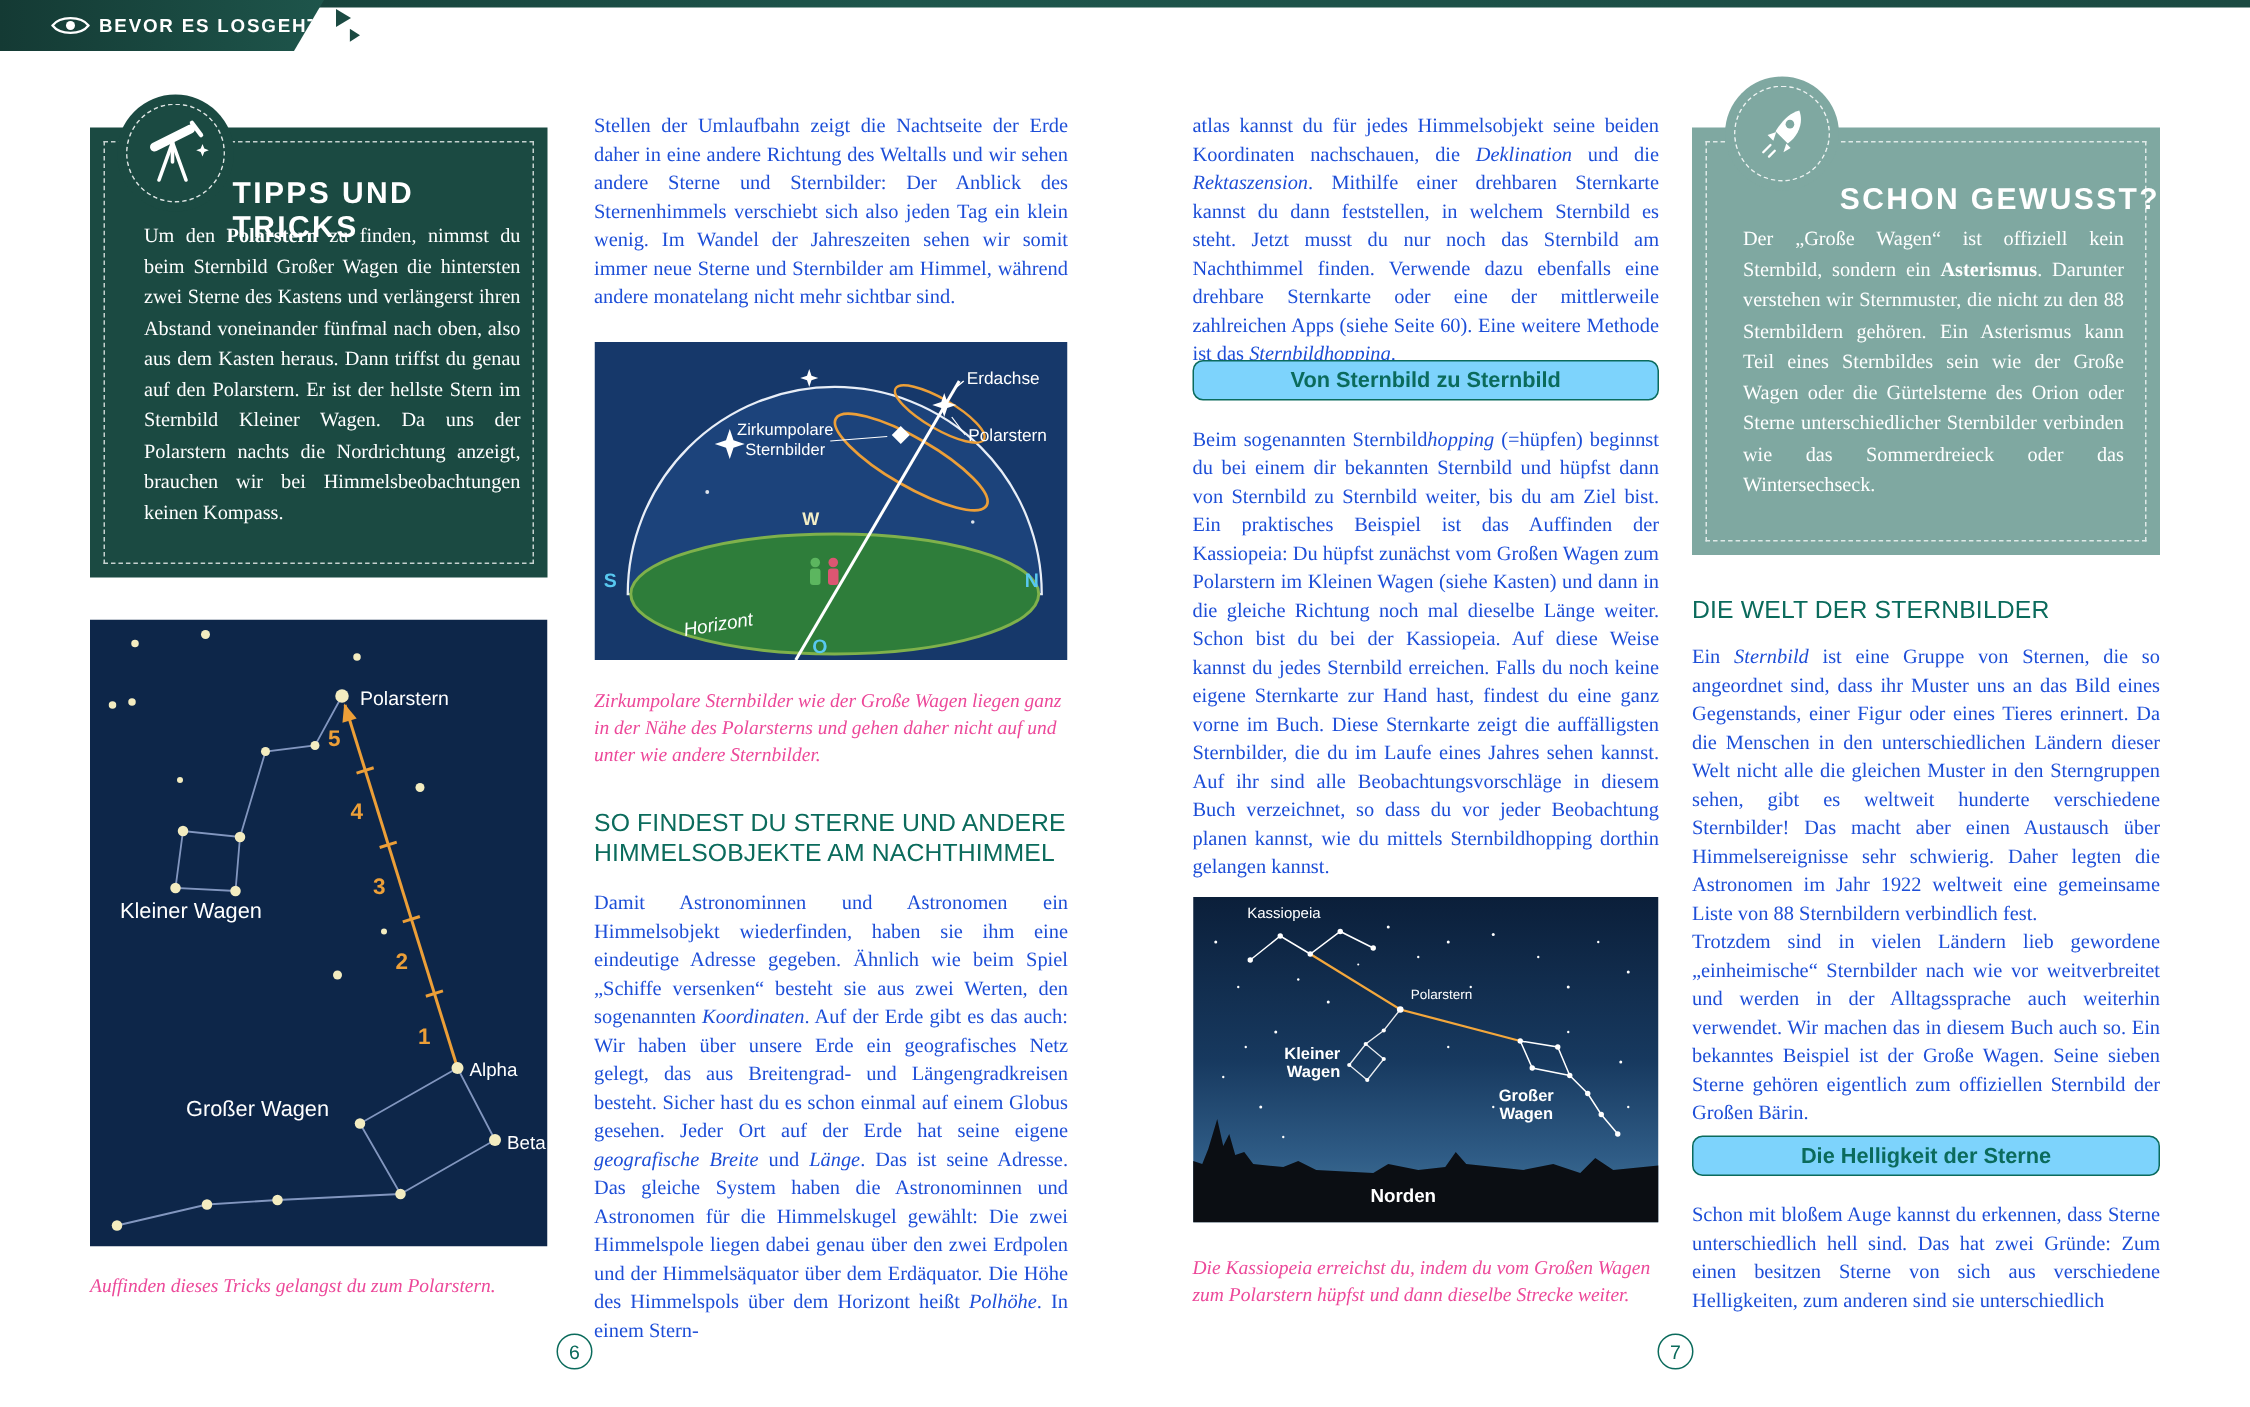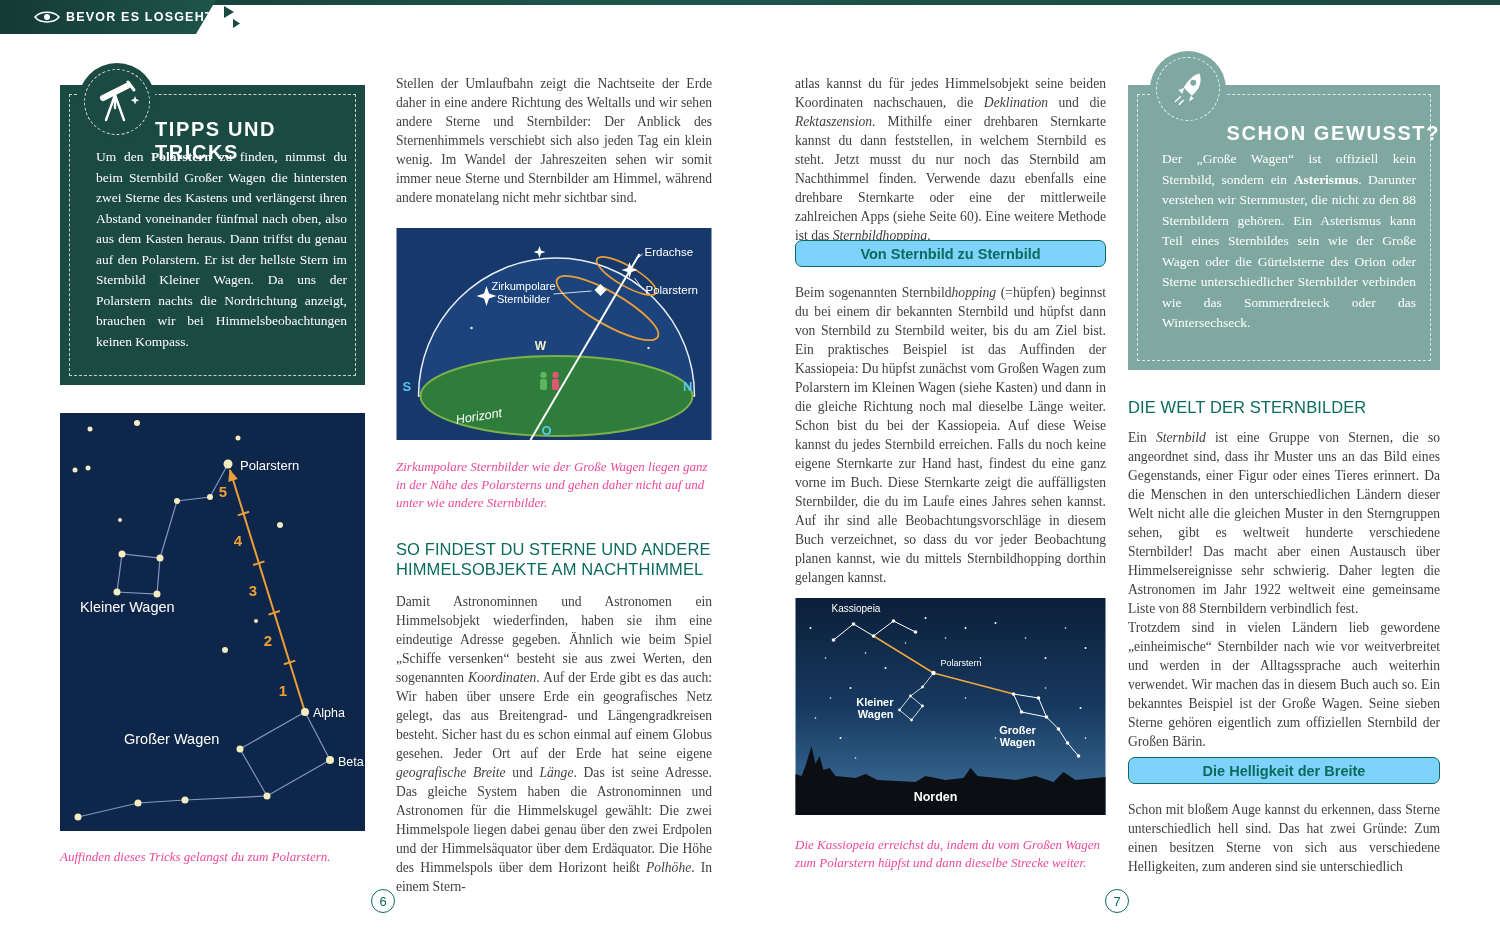--- a/index.html
+++ b/index.html
@@ -11,21 +11,21 @@
   .topline{position:absolute;left:0;top:0;width:1500px;height:5px;background:linear-gradient(90deg,#143a34,#1e564c 40%,#1b4a42)}
   .banner{position:absolute;left:0;top:0;width:216px;height:34px;background:linear-gradient(90deg,#143a34,#1e554b);
           clip-path:polygon(0 0,100% 0,calc(100% - 20px) 100%,0 100%);display:flex;align-items:center}
   .banner-title{font-family:"Liberation Sans",sans-serif;font-weight:700;font-size:12.5px;letter-spacing:1.2px;color:#fff;margin-left:66px;white-space:nowrap}
   .eye{position:absolute;left:34px;top:9px;width:26px;height:16px}
   .tri{position:absolute;background:#1b4a42;clip-path:polygon(0 0,100% 50%,0 100%)}
   .tri1{left:224px;top:6px;width:10px;height:12px}
   .tri2{left:233px;top:19px;width:7px;height:9px}
 
   
-  .body-text{font-size:13.6px;line-height:19px;text-align:justify;color:#404040;hyphens:auto;-webkit-hyphens:auto}
+  .body-text{font-size:13.6px;line-height:19px;text-align:justify;color:#1d4ed8;hyphens:auto;-webkit-hyphens:auto}
   .caption{font-style:italic;font-size:13px;line-height:18px;color:#ec4899}
   .heading{font-family:"Liberation Sans",sans-serif;font-weight:400;font-size:16.5px;line-height:19.5px;color:#0b6b5c;letter-spacing:.1px}
   .pill{border:1.5px solid #0b6b5c;border-radius:7px;display:flex;align-items:center;justify-content:center;
         font-family:"Liberation Sans",sans-serif;font-weight:700;font-size:14.5px;color:#0b6b5c;height:27px;background:#7dd3fc}
   i{}
 
   
   .featbox{position:absolute;color:#fff}
   .featbox .dash{position:absolute;inset:9px;border:1.6px dashed rgba(255,255,255,.75);pointer-events:none}
   .featbox .fb-title{position:absolute;font-family:"Liberation Sans",sans-serif;font-weight:700;font-size:20px;letter-spacing:1.6px;color:#fff}
@@ -274,17 +274,17 @@
     <path d="M29 33 L27 39 L32 36 Z" fill="#fff"></path>
     <g stroke="#fff" stroke-width="1.6" stroke-linecap="round">
       <line x1="18" y1="34" x2="13" y2="39"></line>
         <line x1="21" y1="38" x2="17" y2="42"></line>
     </g>
   </svg>
 </div>
 
 <div class="abs heading" style="left:1128px;top:398px;width:312px">DIE WELT DER STERNBILDER</div>
 <div class="abs body-text" style="left:1128px;top:428px;width:312px">Ein <i>Sternbild</i> ist eine Gruppe von Sternen, die so angeordnet sind, dass ihr Muster uns an das Bild eines Gegenstands, einer Figur oder eines Tieres erinnert. Da die Menschen in den unterschiedlichen Ländern dieser Welt nicht alle die gleichen Muster in den Sterngruppen sehen, gibt es weltweit hunderte verschiedene Sternbilder! Das macht aber einen Austausch über Himmelsereignisse sehr schwierig. Daher legten die Astronomen im Jahr 1922 weltweit eine gemeinsame Liste von 88 Sternbildern verbindlich fest.<br>Trotzdem sind in vielen Ländern lieb gewordene „einheimische“ Sternbilder nach wie vor weitverbreitet und werden in der Alltagssprache auch weiterhin verwendet. Wir machen das in diesem Buch auch so. Ein bekanntes Beispiel ist der Große Wagen. Seine sieben Sterne gehören eigentlich zum offiziellen Sternbild der Großen Bärin.</div>
-<div class="abs pill" style="left:1128px;top:757px;width:312px">Die Helligkeit der Breite</div>
+<div class="abs pill" style="left:1128px;top:757px;width:312px">Die Helligkeit der Sterne</div>
 <div class="abs body-text" style="left:1128px;top:800px;width:312px">Schon mit bloßem Auge kannst du erkennen, dass Sterne unterschiedlich hell sind. Das hat zwei Gründe: Zum einen besitzen Sterne von sich aus verschiedene Helligkeiten, zum anderen sind sie unterschiedlich</div>
 
 <div class="pagenum" style="left:371px;top:889px">6</div>
 <div class="pagenum" style="left:1105px;top:889px">7</div>
 
 </body></html>

